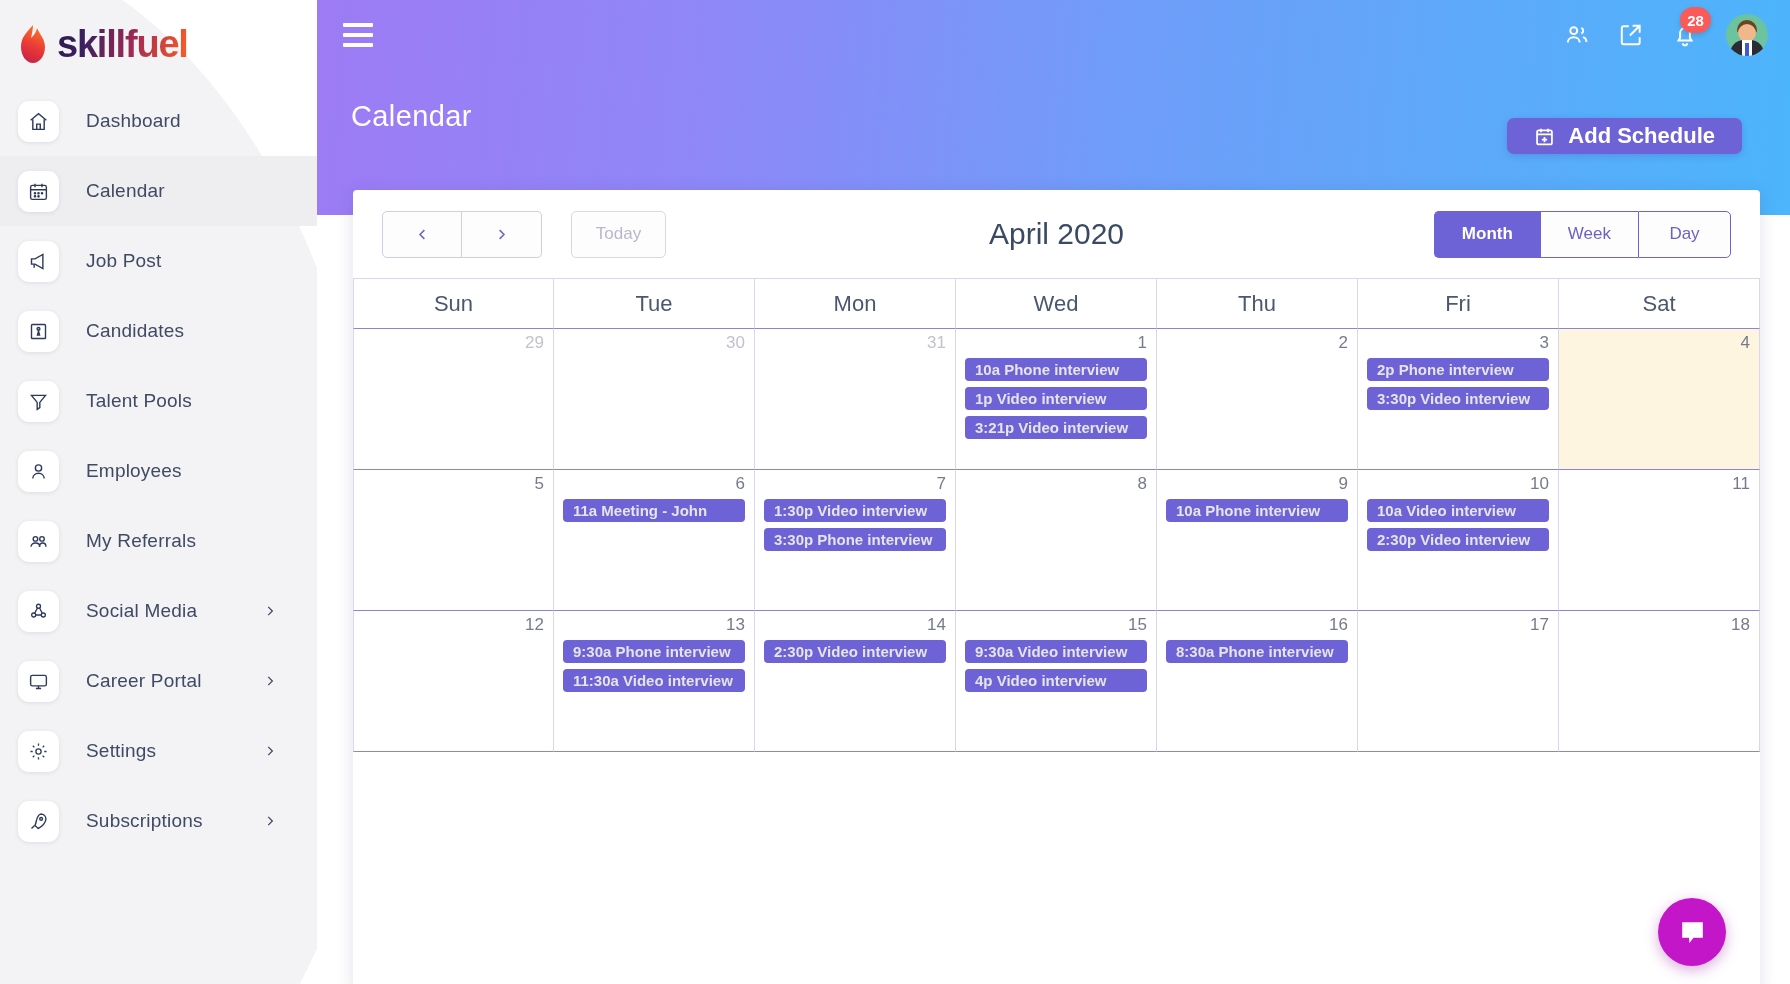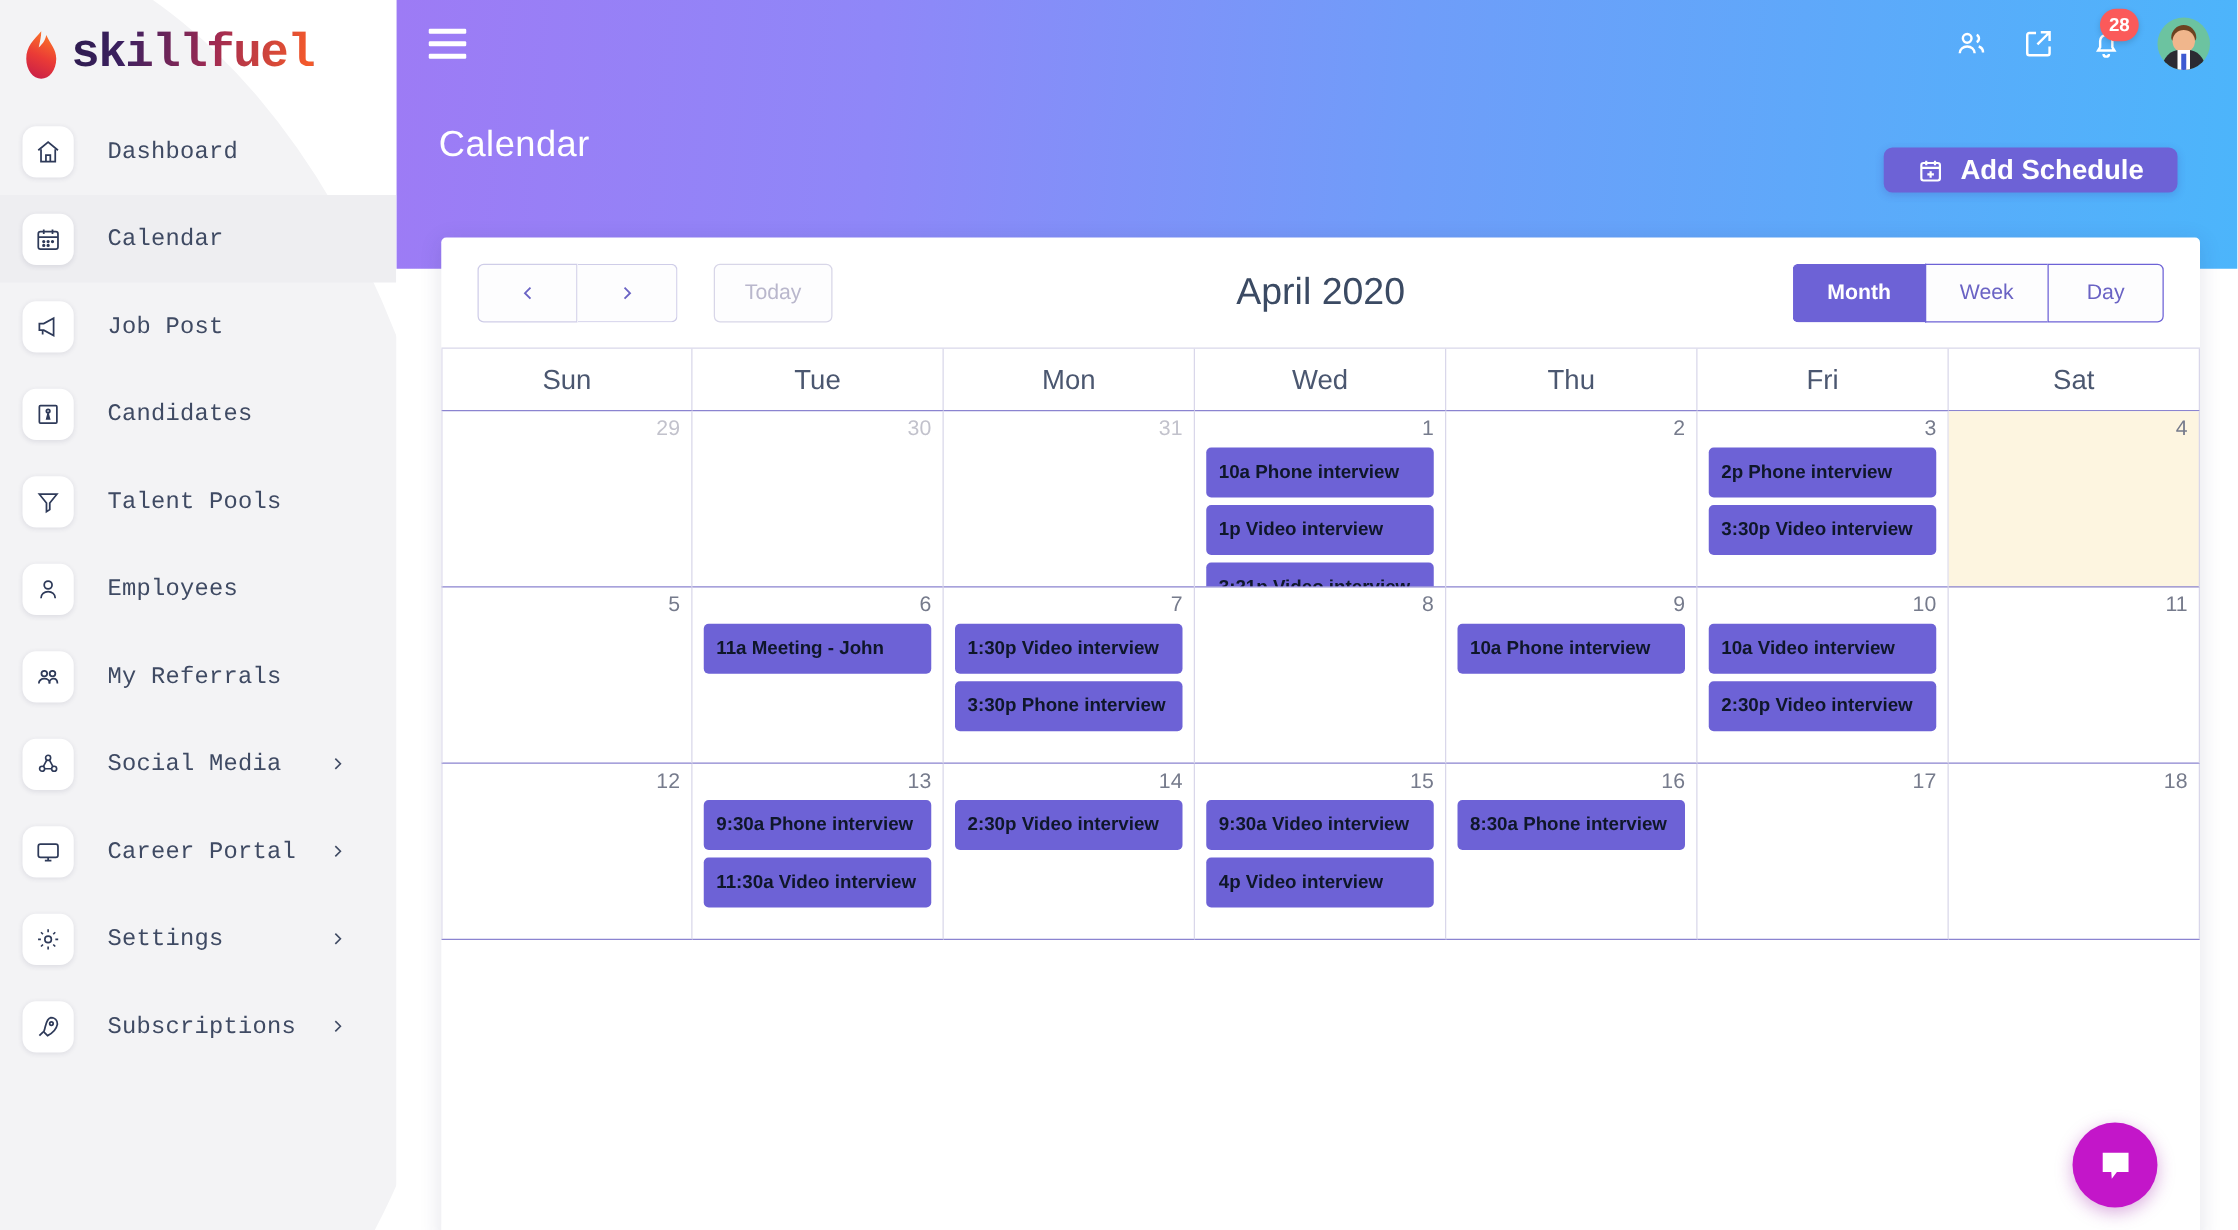--- a/index.html
+++ b/index.html
@@ -17,21 +17,21 @@
     z-index: 5;
   }
   .sidebar-bg-swoosh {
     position: absolute; left: -320px; top: -60px;
     width: 700px; height: 1250px;
     background: #f3f3f5;
     border-radius: 0 58% 55% 0 / 0 52% 48% 0;
     transform: rotate(-3deg);
     pointer-events: none;
   }
-  .sidebar-inner { position: relative; z-index: 2; font-family: Liberation Mono, monospace; }
+  .sidebar-inner { position: relative; z-index: 2; }
 
   .logo-wrap {
     display: flex; align-items: center; gap: 9px;
     padding: 16px 0 0 18px; height: 72px;
   }
   .logo-flame { width: 30px; height: 40px; flex: 0 0 30px; }
   .logo-text {
     font-size: 38px; font-weight: bold; letter-spacing: -1.2px;
     background: linear-gradient(100deg, #2d1b4e 0%, #3c2060 22%, #a02a52 58%, #f3592b 96%);
     -webkit-background-clip: text; background-clip: text;
@@ -172,22 +172,22 @@
     padding: 5px 0 0 0; position: relative; overflow: hidden;
   }
   .cal-cell:first-child { border-left: 1px solid #d9d7ea; }
   .cal-cell.today { background: #fdf5e0; }
   .cal-cell.other .daynum { color: #c2c2cc; }
   .daynum {
     text-align: right; padding-right: 9px; font-size: 17px;
     color: #767b8c; line-height: 1.1; margin-bottom: 5px;
   }
   .event {
-    margin: 0 9px 6px 9px; height: 40px; background: #6d62d6;
-    border-radius: 4px; color: #0f172a; font-size: 15px; font-weight: bold;
+    margin: 0 9px 6px 9px; height: 23px; background: #6d62d6;
+    border-radius: 4px; color: #e5e5e5; font-size: 15px; font-weight: bold;
     display: flex; align-items: center; padding-left: 10px;
     white-space: nowrap; overflow: hidden; cursor: pointer;
   }
 
   .chat-fab {
     position: absolute; right: 34px; bottom: 28px;
     width: 68px; height: 68px; border-radius: 50%;
     background: #c316c9; display: flex; align-items: center; justify-content: center;
     box-shadow: 0 4px 14px rgba(150,20,160,.35); cursor: pointer; z-index: 20;
   }

